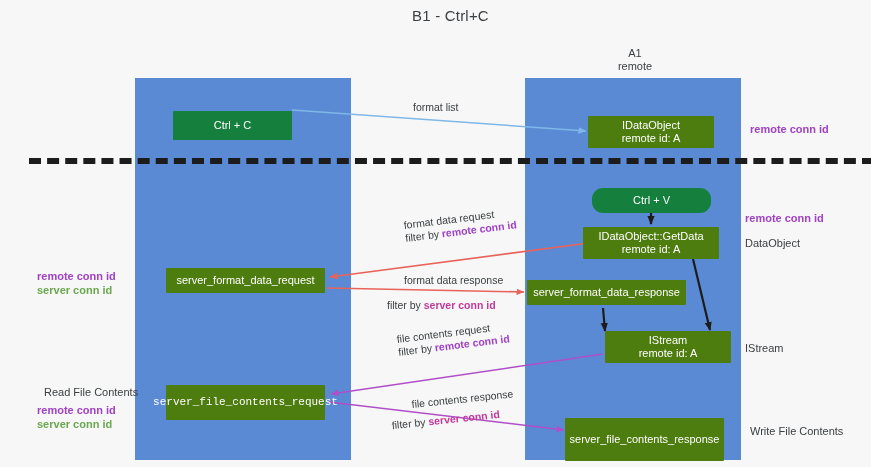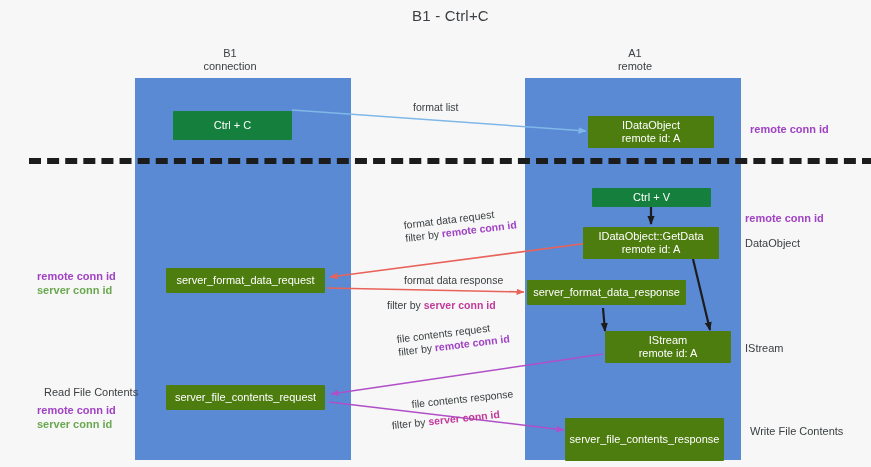--- a/index.html
+++ b/index.html
@@ -61,24 +61,20 @@
 </style>
 </head>
 <body>
 
 <div id="stage">
 
   <div class="title">
     <div>B1 - Ctrl+C</div>
   </div>
 
-  <div class="colhead" style="left:150px;top:47px;width:130px;">
-    <div>B1</div>
-    <div>connection</div>
-  </div>
   <div class="colhead" style="left:555px;top:47px;width:130px;">
     <div>A1</div>
     <div>remote</div>
   </div>
 
   <div class="panel" style="left:120px;top:78px;width:216px;height:382px;"></div>
   <div class="panel" style="left:510px;top:78px;width:216px;height:382px;"></div>
 
   <svg class="edges" viewBox="0 0 871 467">
     <defs>
@@ -117,21 +113,21 @@
 
   <div class="node green" style="left:158px;top:95px;width:119px;height:29px;">
     <div>Ctrl + C</div>
   </div>
 
   <div class="node orange" style="left:573px;top:116px;width:126px;height:32px;">
     <div>IDataObject</div>
     <div>remote id: A</div>
   </div>
 
-  <div class="node green" style="left:577px;top:172px;width:119px;height:19px;">
+  <div class="node green" style="left:577px;top:172px;width:119px;height:25px;border-radius:11px;">
     <div>Ctrl + V</div>
   </div>
 
   <div class="node orange" style="left:568px;top:227px;width:136px;height:32px;">
     <div>IDataObject::GetData</div>
     <div>remote id: A</div>
   </div>
 
   <div class="node orange" style="left:151px;top:268px;width:159px;height:25px;">
     <div>server_format_data_request</div>
@@ -139,21 +135,21 @@
 
   <div class="node orange" style="left:512px;top:280px;width:159px;height:25px;">
     <div>server_format_data_response</div>
   </div>
 
   <div class="node orange" style="left:590px;top:331px;width:126px;height:32px;">
     <div>IStream</div>
     <div>remote id: A</div>
   </div>
 
-  <div class="node orange" style="left:151px;top:385px;width:159px;height:25px;">
+  <div class="node orange" style="left:151px;top:385px;width:159px;height:35px;font-family:Liberation Mono, monospace;">
     <div>server_file_contents_request</div>
   </div>
 
   <div class="node orange" style="left:550px;top:418px;width:159px;height:43px;">
     <div>server_file_contents_response</div>
   </div>
 
   <div class="elabel" style="left:398px;top:101px;">
     <span>format list</span>
   </div>

